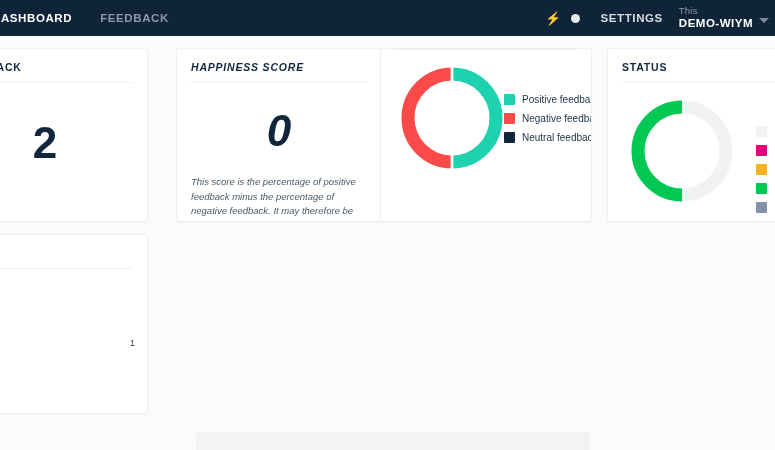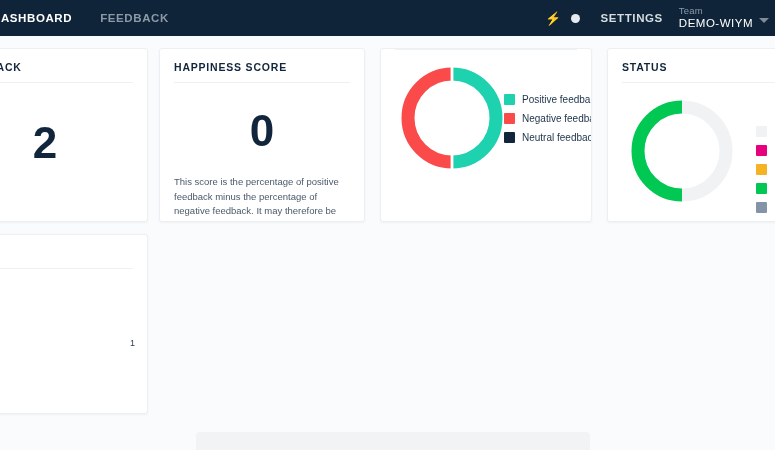--- a/index.html
+++ b/index.html
@@ -40,21 +40,21 @@
     font-size: 11.5px; font-weight: bold; letter-spacing: 0.6px;
     color: #d5dce2; padding: 0 12px 0 14px; white-space: nowrap;
   }
   .team-block {
     display: flex; align-items: center; gap: 6px;
     padding-left: 4px; padding-right: 2px;
   }
   .team-text { display: flex; flex-direction: column; line-height: 1.15; }
   .team-label { font-size: 9.5px; color: #8b9aa8; letter-spacing: .2px; }
   .team-name {
-    font-size: 11.5px; font-weight: normal; color: #ffffff; letter-spacing: .5px;
+    font-size: 11.5px; font-weight: bold; color: #ffffff; letter-spacing: .5px;
     white-space: nowrap;
   }
   .chev {
     width: 0; height: 0; margin-top: 6px;
     border-left: 5px solid transparent;
     border-right: 5px solid transparent;
     border-top: 5px solid #7f8d9b;
   }
 
   
@@ -75,21 +75,21 @@
     font-size: 44px; font-weight: bold; color: #11263c;
     text-align: center; line-height: 1;
   }
   .desc-text {
     font-size: 9.5px; line-height: 1.55; color: #4a5a69;
     padding: 0 14px;
   }
 
   
   #card-feedback      { left: -58px; top: 48px;  width: 206px; height: 174px; }
-  #card-happiness     { left: 159px; top: 48px;  width: 206px; height: 174px; }
+  #card-happiness     { left: 176px; top: 48px;  width: 206px; height: 174px; font-style: italic; }
   #card-sentiment     { left: 380px; top: 48px;  width: 212px; height: 174px; }
   #card-status        { left: 607px; top: 48px;  width: 212px; height: 174px; }
   #card-secondrow     { left: -58px; top: 234px; width: 206px; height: 180px; }
 
   
   .donut-wrap { position: absolute; }
   .legend {
     position: absolute;
     display: flex; flex-direction: column; gap: 8px;
   }
@@ -123,21 +123,21 @@
   <div class="nav-right">
     <div class="icon-btn">
       <span class="bolt-icon">⚡</span>
     </div>
     <div class="icon-btn">
       <span class="dot-icon"></span>
     </div>
     <div class="settings-link">SETTINGS</div>
     <div class="team-block">
       <div class="team-text">
-        <span class="team-label">Team</span>
+        <span class="team-label">This</span>
         <span class="team-name">DEMO-WIYM</span>
       </div>
       <span class="chev"></span>
     </div>
   </div>
 </div>
 
 <div class="card" id="card-feedback">
   <div class="card-title">FEEDBACK</div>
   <div class="card-divider"></div>

